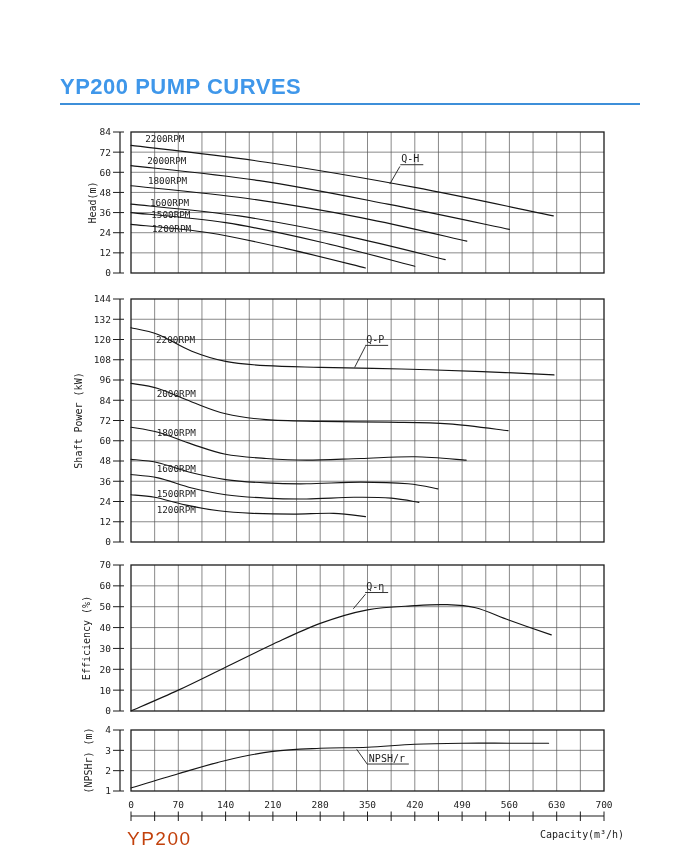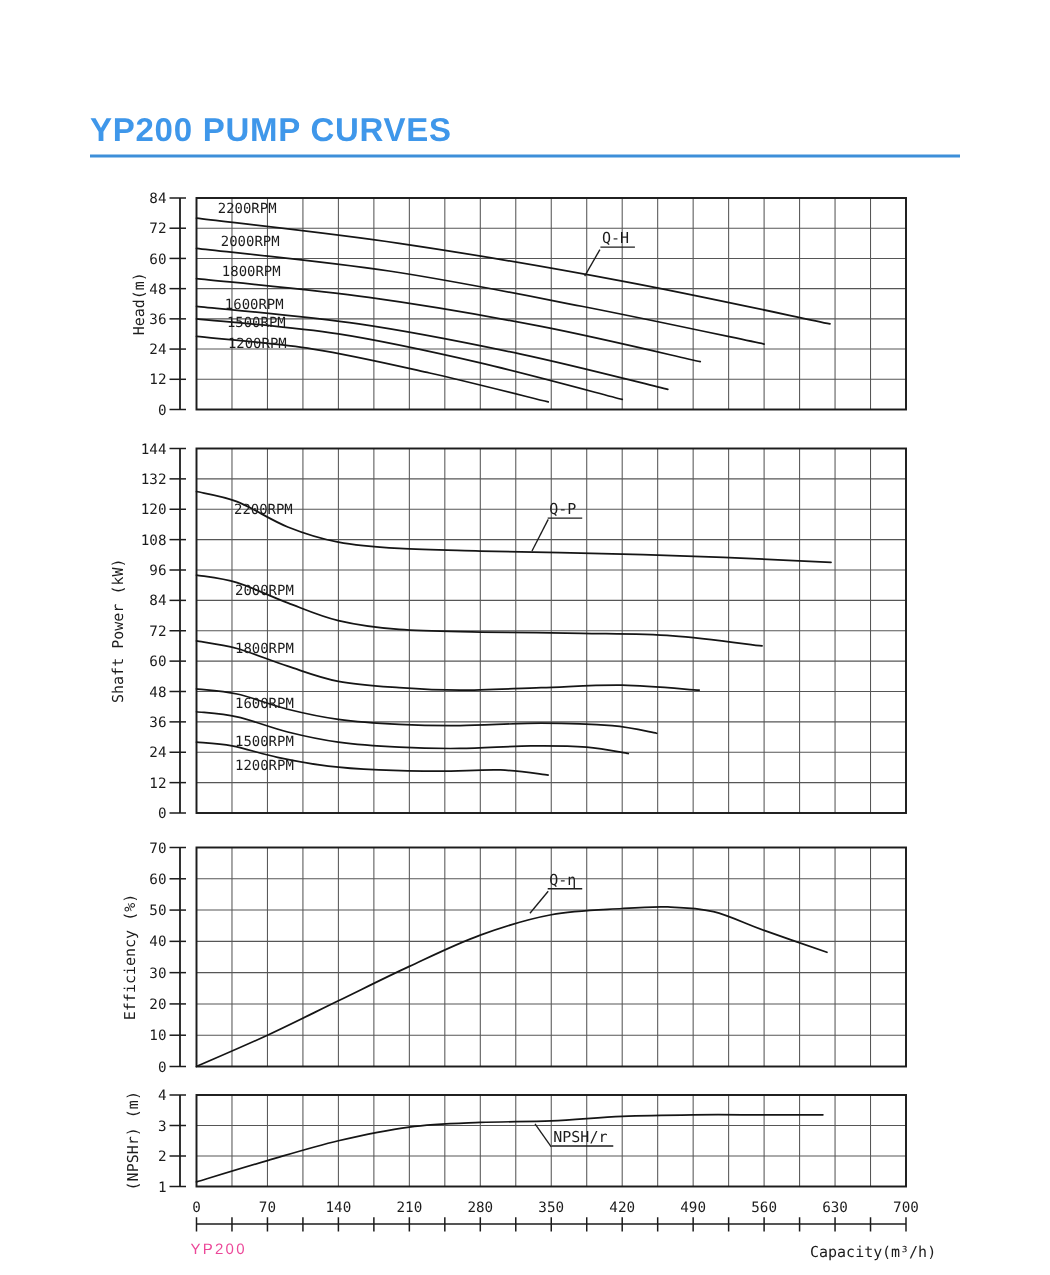--- a/index.html
+++ b/index.html
@@ -1,22 +1,22 @@
 <!DOCTYPE html>
 <html><head>
 <meta charset="utf-8">
 <style>
   html,body{margin:0;padding:0;background:#ffffff;}
   .page{position:relative;width:700px;height:850px;background:#ffffff;overflow:hidden;
         font-family:"Liberation Sans", sans-serif;margin-top:32px;}
   .title{position:absolute;left:60px;top:42px;font-size:22px;font-weight:bold;
          letter-spacing:0.5px;color:#3f97ea;}
   .title-rule{position:absolute;left:60px;top:71px;width:580px;height:2px;background:#3d8fd9;}
-  .footer-model{position:absolute;left:127px;top:796px;font-size:10px;letter-spacing:1.5px;
-                color:#ec4899;}
+  .footer-model{position:absolute;left:127px;top:796px;font-size:19px;letter-spacing:1.5px;
+                color:#c2410c;}
   svg text{font-family:"DejaVu Sans Mono", monospace;fill:#1c1c1c;}
   svg .tick-t{font-size:9.5px;}
   svg .rpm-t{font-size:9.3px;}
   svg .callout-t{font-size:10px;}
   svg .axis-t{font-size:10px;}
 </style>
 </head>
 <body>
 
 <div class="page">

